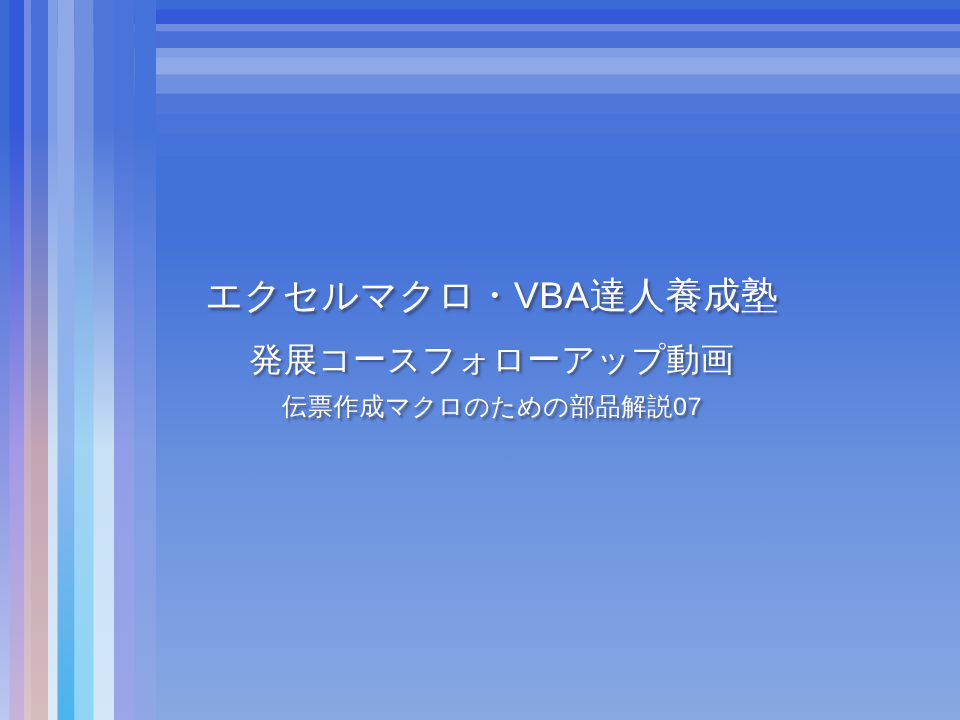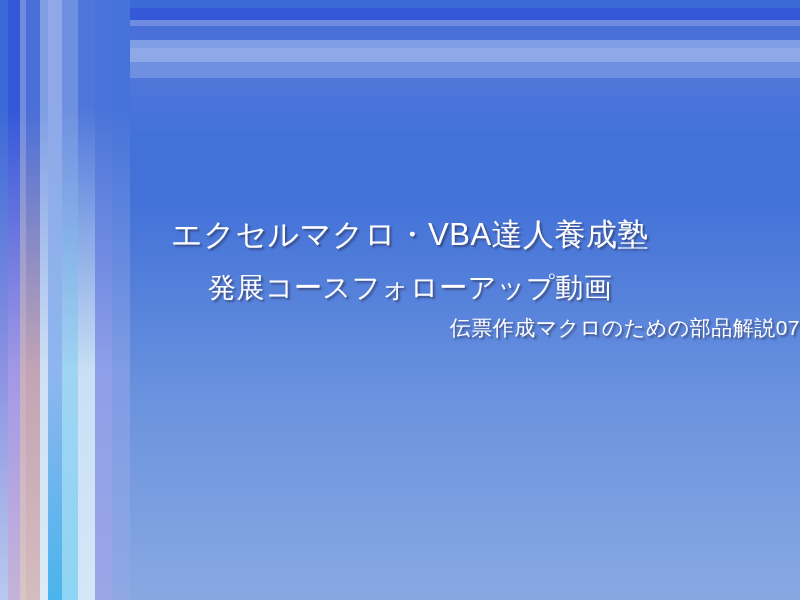--- a/index.html
+++ b/index.html
@@ -45,21 +45,21 @@
     position: absolute;
     top: 0;
     bottom: 0;
   }
 
   
   .content {
     position: absolute;
     left: 0;
     right: 0;
-    top: 212px;
+    top: 224px;
     text-align: center;
     z-index: 40;
     padding-left: 20px;
   }
   .line {
     color: #ffffff;
     font-weight: normal;
     letter-spacing: 0.5px;
     text-shadow: 2px 2px 2px rgba(40,40,70,0.55);
     white-space: nowrap;
@@ -70,21 +70,20 @@
   }
   .line-2 {
     font-size: 28px;
     line-height: 44px;
     margin-top: 8px;
   }
   .line-3 {
     font-size: 21px;
     line-height: 32px;
     margin-top: 2px;
-    text-align: right;
   }
 </style>
 </head>
 <body>
 
 <div id="slide">
 
   <div class="bg-base"></div>
 
   <div id="frame-layer">

